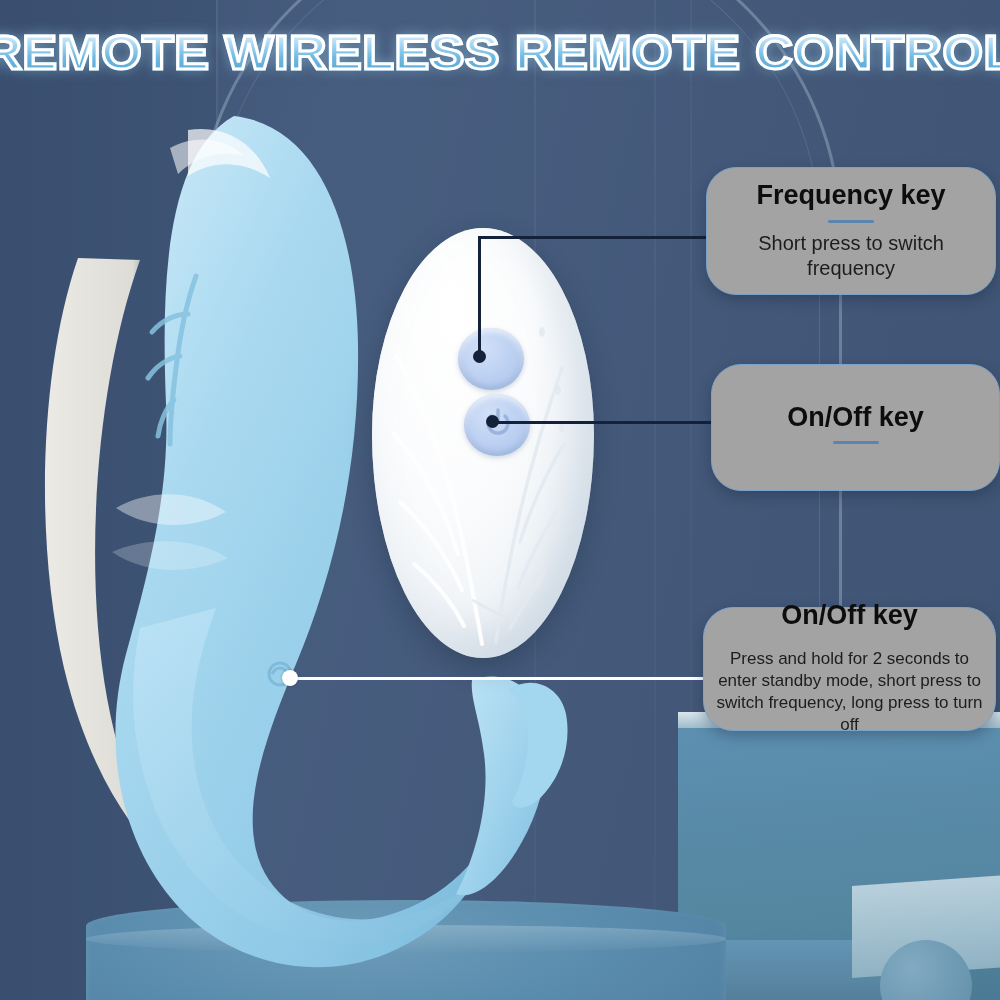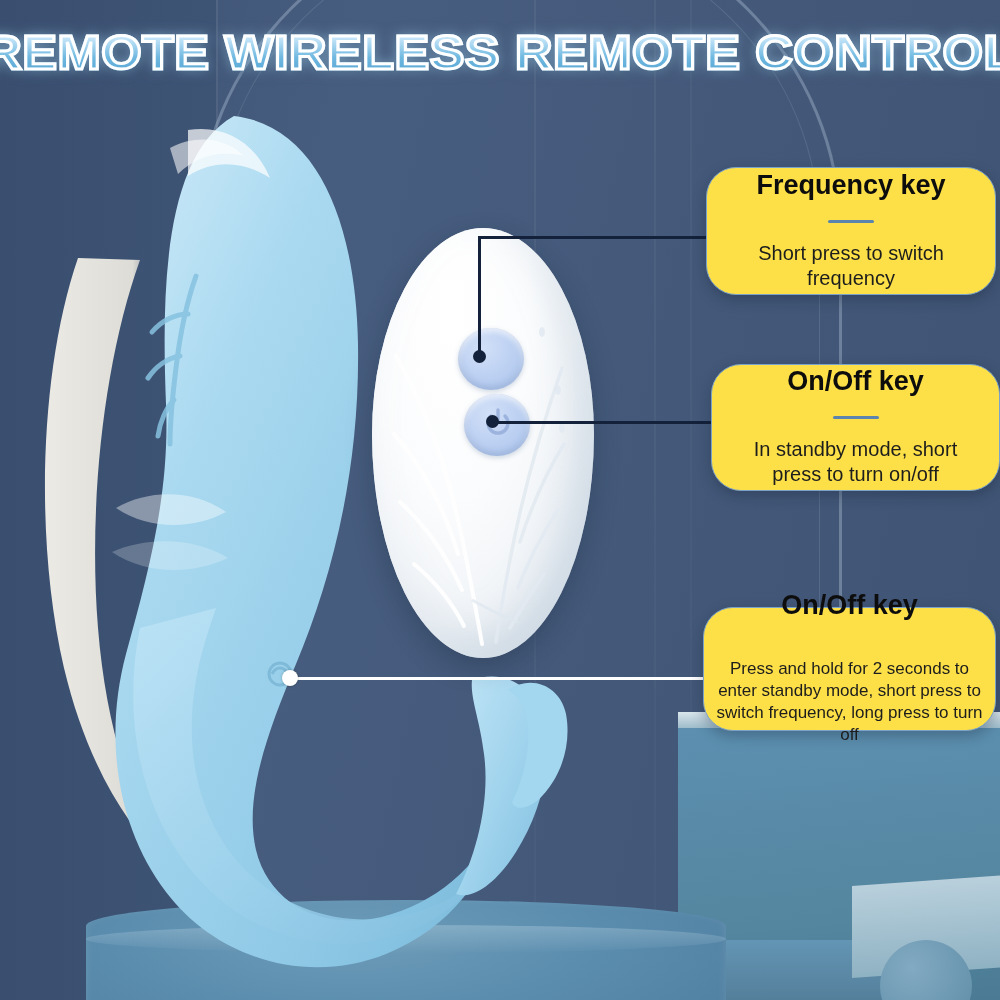--- a/index.html
+++ b/index.html
@@ -82,27 +82,27 @@
     font-size:49px;font-weight:bold;letter-spacing:.5px;
     transform:scaleX(1.06);transform-origin:50% 50%;
     background:linear-gradient(180deg,#eaf6ff 0%,#bfe2f7 28%,#6fb8e0 60%,#4e9fd0 100%);
     -webkit-background-clip:text;background-clip:text;color:transparent;
     -webkit-text-stroke:3px #ffffff;
     paint-order:stroke fill;
     filter:drop-shadow(0 0 6px rgba(160,205,235,.55)) drop-shadow(0 2px 2px rgba(30,55,85,.35));
     white-space:nowrap;}
 
   
-  .callout{position:absolute;background:#fde047;
+  .callout{position:absolute;background:#a3a3a3;
     border:1px solid #7ba2c8;
     border-radius:30px;
     box-shadow:0 5px 14px rgba(15,28,48,.30);
     text-align:center;
     display:flex;flex-direction:column;align-items:center;justify-content:center;
-    box-sizing:border-box;gap:10px;}
+    box-sizing:border-box;}
   .co-title{font-size:27px;font-weight:bold;color:#0d0d0d;line-height:1.1;}
   .co-div{width:46px;height:3px;background:#5b84ae;border-radius:2px;margin:9px 0 8px;}
   .co-body{font-size:20px;color:#1d1d1d;line-height:1.26;padding:0 20px;}
   .co-body.small{font-size:17px;line-height:1.30;padding:0 12px;}
 
   #c1{left:706px;top:167px;width:290px;height:128px;}
   #c2{left:711px;top:364px;width:289px;height:127px;}
   #c3{left:703px;top:607px;width:293px;height:124px;}
 </style>
 </head>
@@ -243,21 +243,20 @@
 
   <div class="callout" id="c1">
     <div class="co-title">Frequency key</div>
     <div class="co-div"></div>
     <div class="co-body">Short press to switch frequency</div>
   </div>
 
   <div class="callout" id="c2">
     <div class="co-title">On/Off key</div>
     <div class="co-div"></div>
-    <div class="co-body">In standby mode, short press to turn on/off</div>
   </div>
 
   <div class="callout" id="c3">
     <div class="co-title">On/Off key</div>
     <div class="co-div"></div>
     <div class="co-body small">Press and hold for 2 seconds to enter standby mode, short press to switch frequency, long press to turn off</div>
   </div>
 
 </div>
 

